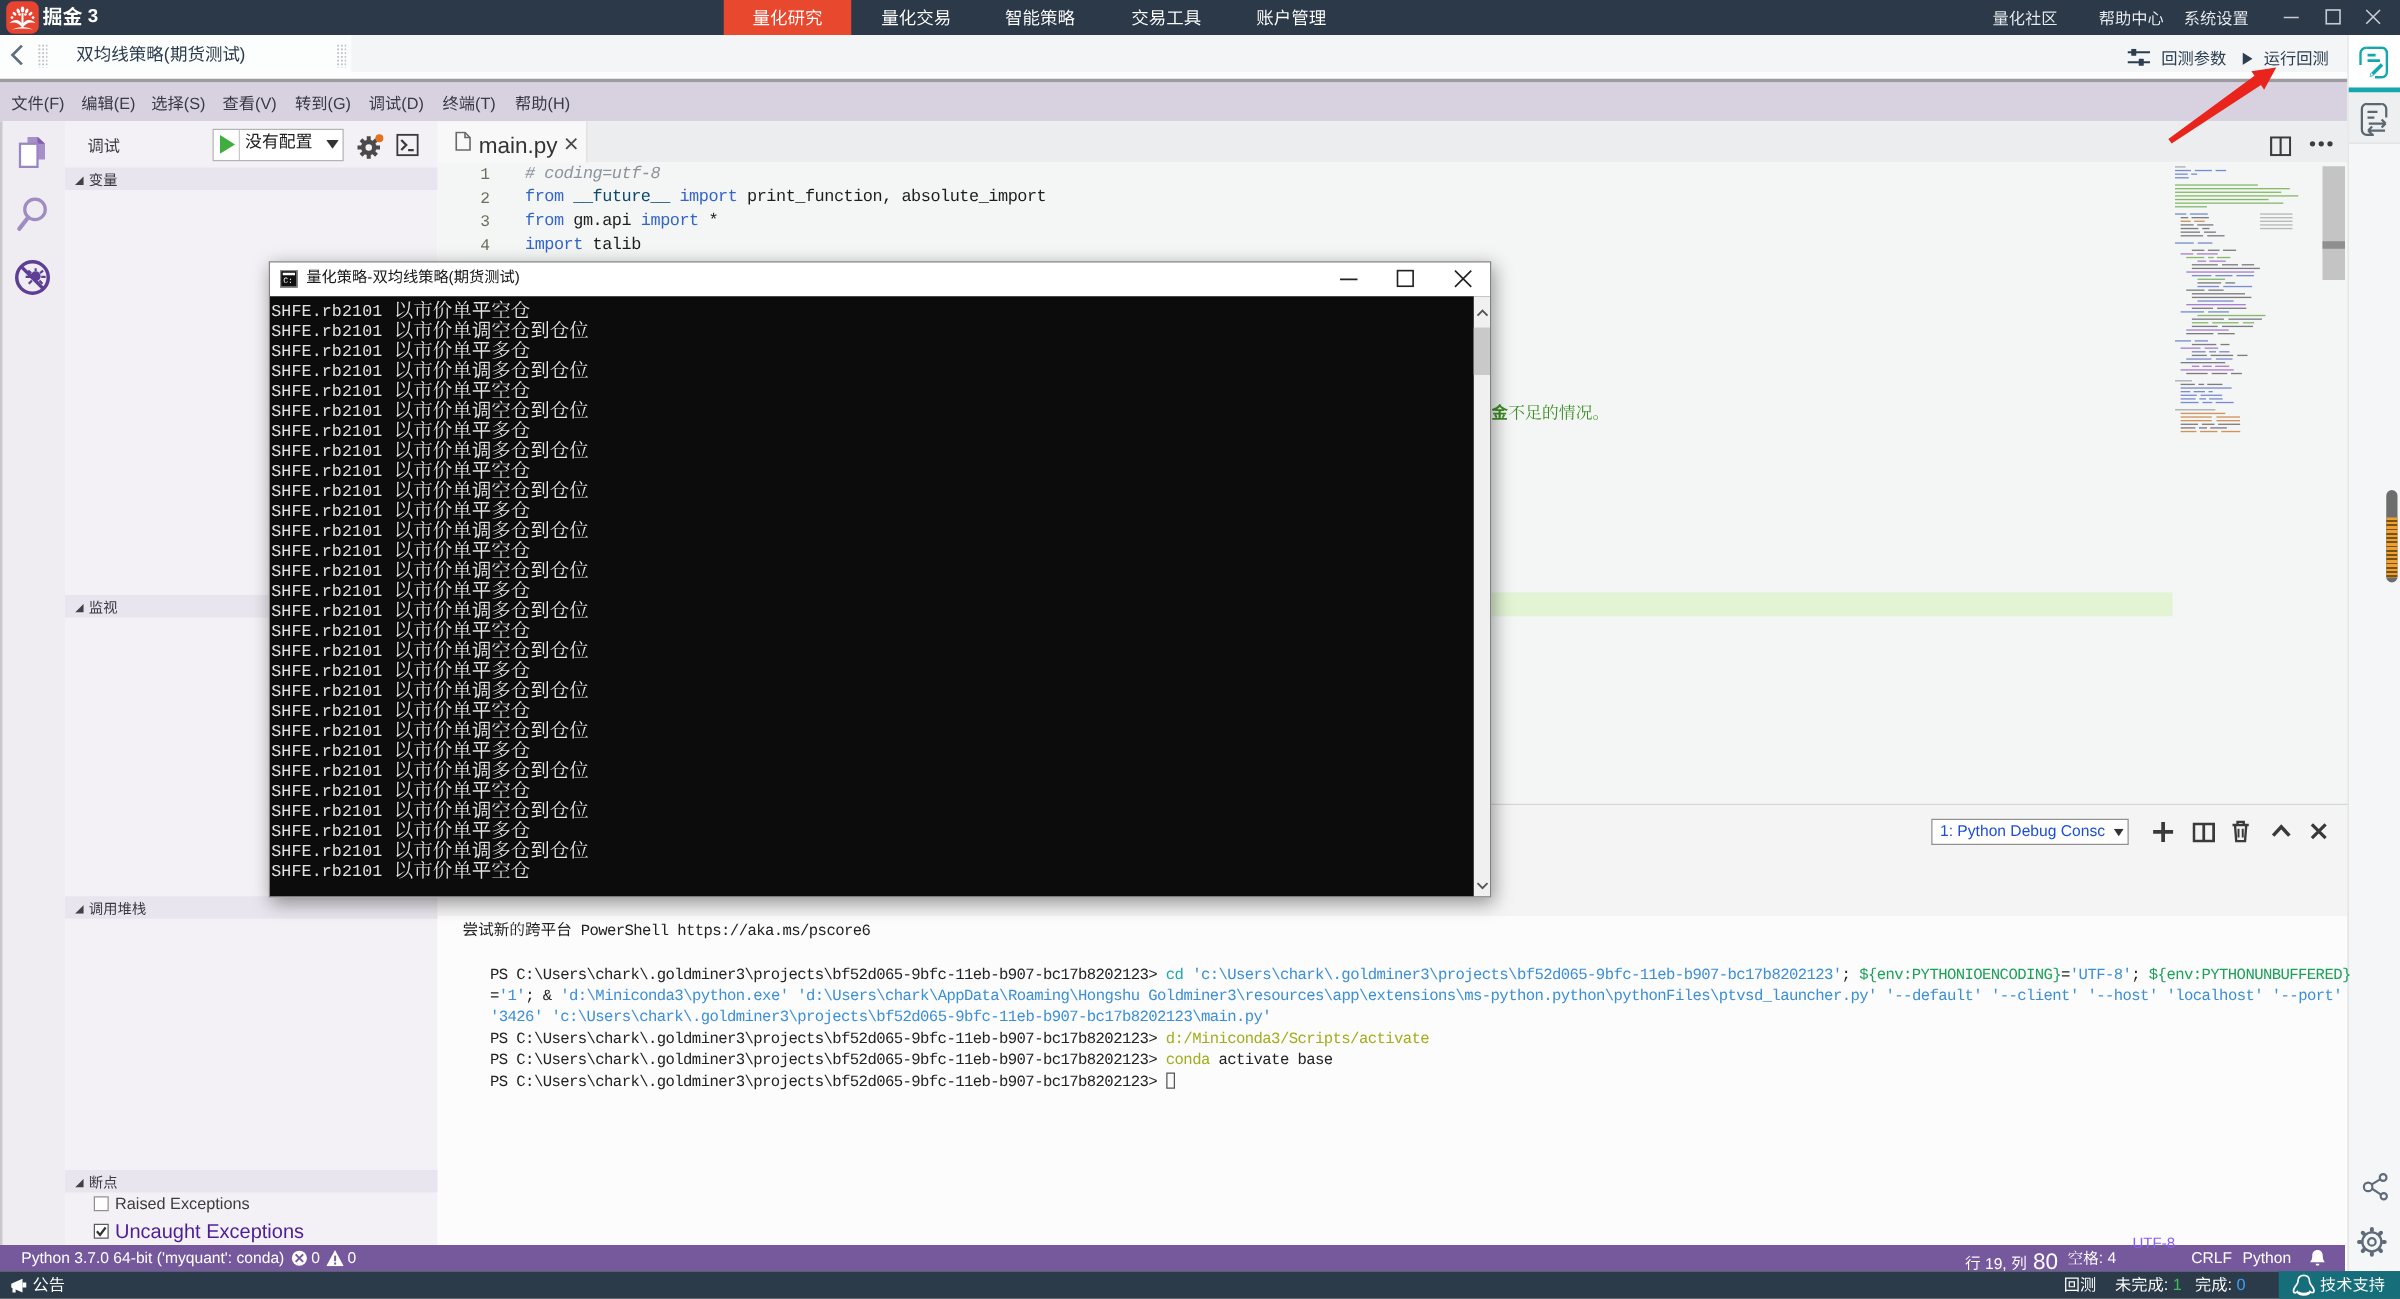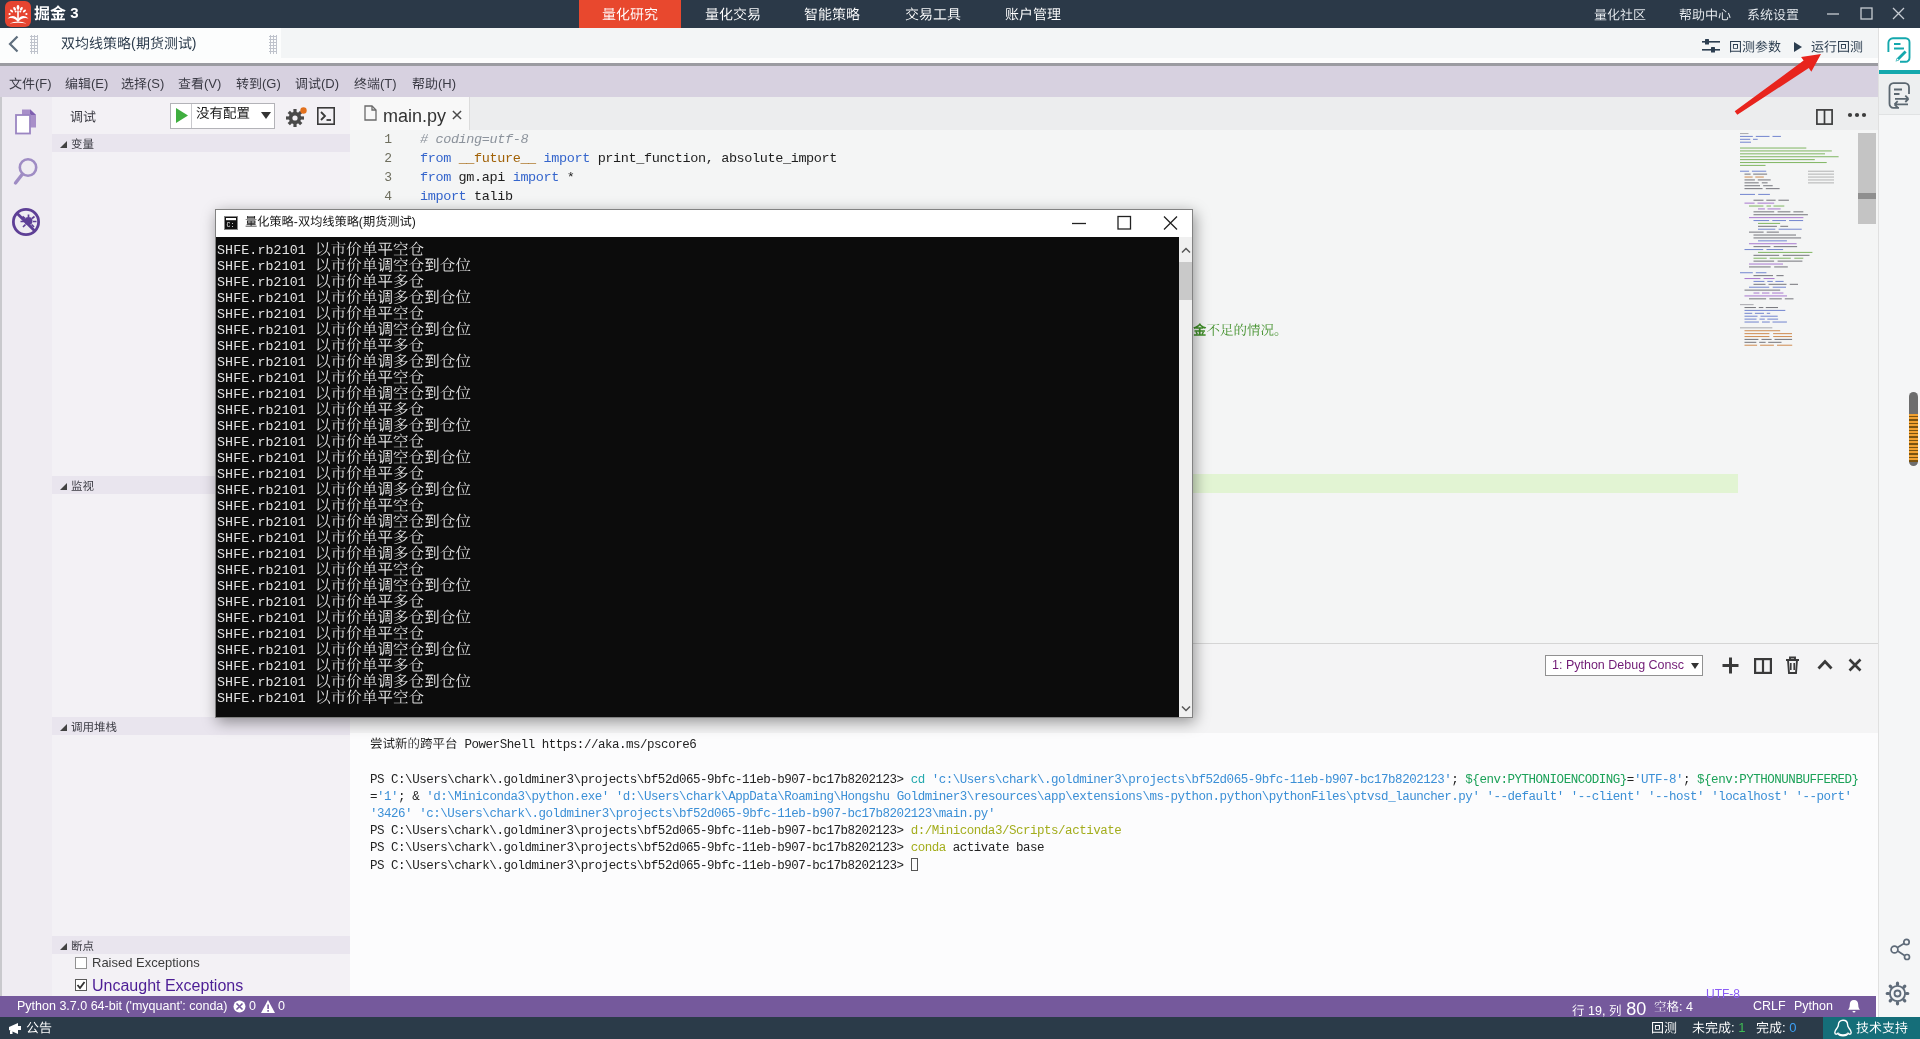--- a/index.html
+++ b/index.html
@@ -284,21 +284,21 @@
   </svg>
 <svg class="abs" style="left:1816px;top:109px" width="17" height="16" viewBox="0 0 17 16" fill="none" stroke="#3c3c3c" stroke-width="1.7">
     <rect x="0.9" y="0.9" width="15.2" height="14.2"></rect>
     <path d="M8.5 1v14"></path>
   </svg>
 <svg class="abs" style="left:1847px;top:112px" width="20" height="6" viewBox="0 0 20 6" fill="#3c3c3c">
     <circle cx="3" cy="3" r="2.1"></circle>
     <circle cx="10" cy="3" r="2.1"></circle>
     <circle cx="17" cy="3" r="2.1"></circle>
   </svg>
-<style>.kw{color:#3465cc}.mg{color:#a16207}.code{position:absolute;font-family:"Liberation Mono",monospace;font-size:13.5px;letter-spacing:-0.38px;color:#1e1e1e;white-space:pre}.lnum{position:absolute;font-family:"Liberation Mono",monospace;font-size:13px;color:#6e6e5e;width:20px;text-align:right}</style>
+<style>.kw{color:#3465cc}.mg{color:#0c4a6e}.code{position:absolute;font-family:"Liberation Mono",monospace;font-size:13.5px;letter-spacing:-0.38px;color:#1e1e1e;white-space:pre}.lnum{position:absolute;font-family:"Liberation Mono",monospace;font-size:13px;color:#6e6e5e;width:20px;text-align:right}</style>
 <div class="lnum" style="left:372px;top:132px">1</div>
 <div class="code" style="left:420px;top:132px"><span style="color:#8c939c;font-style:italic"># coding=utf-8</span></div>
 <div class="lnum" style="left:372px;top:151px">2</div>
 <div class="code" style="left:420px;top:151px"><span class="kw">from</span> <span class="mg">__future__</span> <span class="kw">import</span> print_function, absolute_import</div>
 <div class="lnum" style="left:372px;top:170px">3</div>
 <div class="code" style="left:420px;top:170px"><span class="kw">from</span> gm.api <span class="kw">import</span> *</div>
 <div class="lnum" style="left:372px;top:189px">4</div>
 <div class="code" style="left:420px;top:189px"><span class="kw">import</span> talib</div>
 <div class="abs" style="left:350px;top:474px;width:1388px;height:19px;background:#e2f4d3"></div>
 <div class="abs" style="left:1193px;top:323px;font-size:13.5px;line-height:1"><svg class="z" style="vertical-align:-1.9px;" width="81.0" height="13.5" viewBox="0 0 1500 250" fill="#3e8e27">
@@ -477,42 +477,42 @@
     <g stroke-width="3.2" stroke-linecap="round">
 <path d="M13.5 3.2v1.2M13.5 22.6v1.2M3.2 13.5h1.2M22.6 13.5h1.2M6.2 6.2l.9.9M19.9 19.9l.9.9M20.8 6.2l-.9.9M7.1 19.9l-.9.9"></path>
     </g>
 <circle cx="13.5" cy="13.5" r="7.6" stroke-width="1.9" fill="#f5f6f7"></circle>
     <circle cx="13.5" cy="13.5" r="3" stroke-width="1.8"></circle>
   </svg>
 <div class="abs" style="left:1909px;top:392px;width:9px;height:74px;border-radius:4.5px;background:#6d6d6d;overflow:hidden">
     <div style="position:absolute;left:0;top:22px;width:9px;height:48px;background:repeating-linear-gradient(180deg,#f0a030 0 2px,#7a5210 2px 3.4px)"></div>
   </div>
 <div class="abs" style="left:1545px;top:655px;width:158px;height:21px;background:#fff;border:1px solid #919191"></div>
-<div class="abs mi" style="left:1552px;top:658px;font-size:12.5px;color:#701a75;white-space:nowrap">1: Python Debug Consc</div>
+<div class="abs mi" style="left:1552px;top:658px;font-size:12.5px;color:#1d4ed8;white-space:nowrap">1: Python Debug Consc</div>
 <svg class="abs" style="left:1691px;top:663px" width="8" height="6" viewBox="0 0 8 6" fill="#333">
     <path d="M0 0h8L4 6z"></path>
   </svg>
 <svg class="abs" style="left:1722px;top:657px" width="17" height="17" viewBox="0 0 17 17" stroke="#3a3a3a" stroke-width="3">
     <path d="M8.5 0.5v16M0.5 8.5h16"></path>
   </svg>
 <svg class="abs" style="left:1754px;top:658px" width="18" height="16" viewBox="0 0 18 16" fill="none" stroke="#3a3a3a" stroke-width="2.2">
     <rect x="1.1" y="1.1" width="15.8" height="13.8"></rect>
     <path d="M9 1v14"></path>
   </svg>
 <svg class="abs" style="left:1785px;top:656px" width="15" height="18" viewBox="0 0 15 18" fill="none" stroke="#3a3a3a" stroke-width="1.9">
     <path d="M1 4h13M5 4V1.5h5V4M3 4l1 13h7l1-13"></path>
     <path d="M5.8 7v7M9.2 7v7" stroke-width="1.6"></path>
   </svg>
 <svg class="abs" style="left:1817px;top:659px" width="16" height="11" viewBox="0 0 16 11" fill="none" stroke="#3a3a3a" stroke-width="2.8">
     <path d="M1.5 9.5L8 2.5l6.5 7"></path>
   </svg>
 <svg class="abs" style="left:1848px;top:658px" width="14" height="14" viewBox="0 0 14 14" stroke="#3a3a3a" stroke-width="2.6">
     <path d="M1.5 1.5l11 11M12.5 1.5l-11 11"></path>
   </svg>
-<style>.t{position:absolute;left:370px;font-family:"Liberation Mono",monospace;font-size:12.5px;letter-spacing:-0.48px;color:#222;white-space:pre}.tr{color:#3b8fd6}.tg{color:#1ba158}.tb{color:#21a8ad}.ty{color:#a3ad1c}</style>
+<style>.t{position:absolute;left:392px;font-family:"Liberation Mono",monospace;font-size:12.5px;letter-spacing:-0.48px;color:#222;white-space:pre}.tr{color:#3b8fd6}.tg{color:#1ba158}.tb{color:#21a8ad}.ty{color:#a3ad1c}</style>
 <div class="abs" style="left:370px;top:737px;font-size:12.5px;line-height:1"><svg class="z" style="vertical-align:-1.8px;" width="87.5" height="12.5" viewBox="0 0 1750 250" fill="#222">
       <use href="#gs5C1D" x="0"></use>
       <use href="#gs8BD5" x="250"></use>
       <use href="#gs65B0" x="500"></use>
       <use href="#gs7684" x="750"></use>
       <use href="#gs8DE8" x="1000"></use>
       <use href="#gs5E73" x="1250"></use>
       <use href="#gs53F0" x="1500"></use>
     </svg><span class="mono" style="font-size:12.5px;letter-spacing:-0.48px;color:#222"> PowerShell https://aka.ms/pscore6</span></div>
 <div class="t" style="top:773px">PS C:\Users\chark\.goldminer3\projects\bf52d065-9bfc-11eb-b907-bc17b8202123&gt; <span class="tb">cd</span> <span class="tr">'c:\Users\chark\.goldminer3\projects\bf52d065-9bfc-11eb-b907-bc17b8202123'</span>; <span class="tg">${env:PYTHONIOENCODING}</span>=<span class="tr">'UTF-8'</span>; <span class="tg">${env:PYTHONUNBUFFERED}</span></div>

